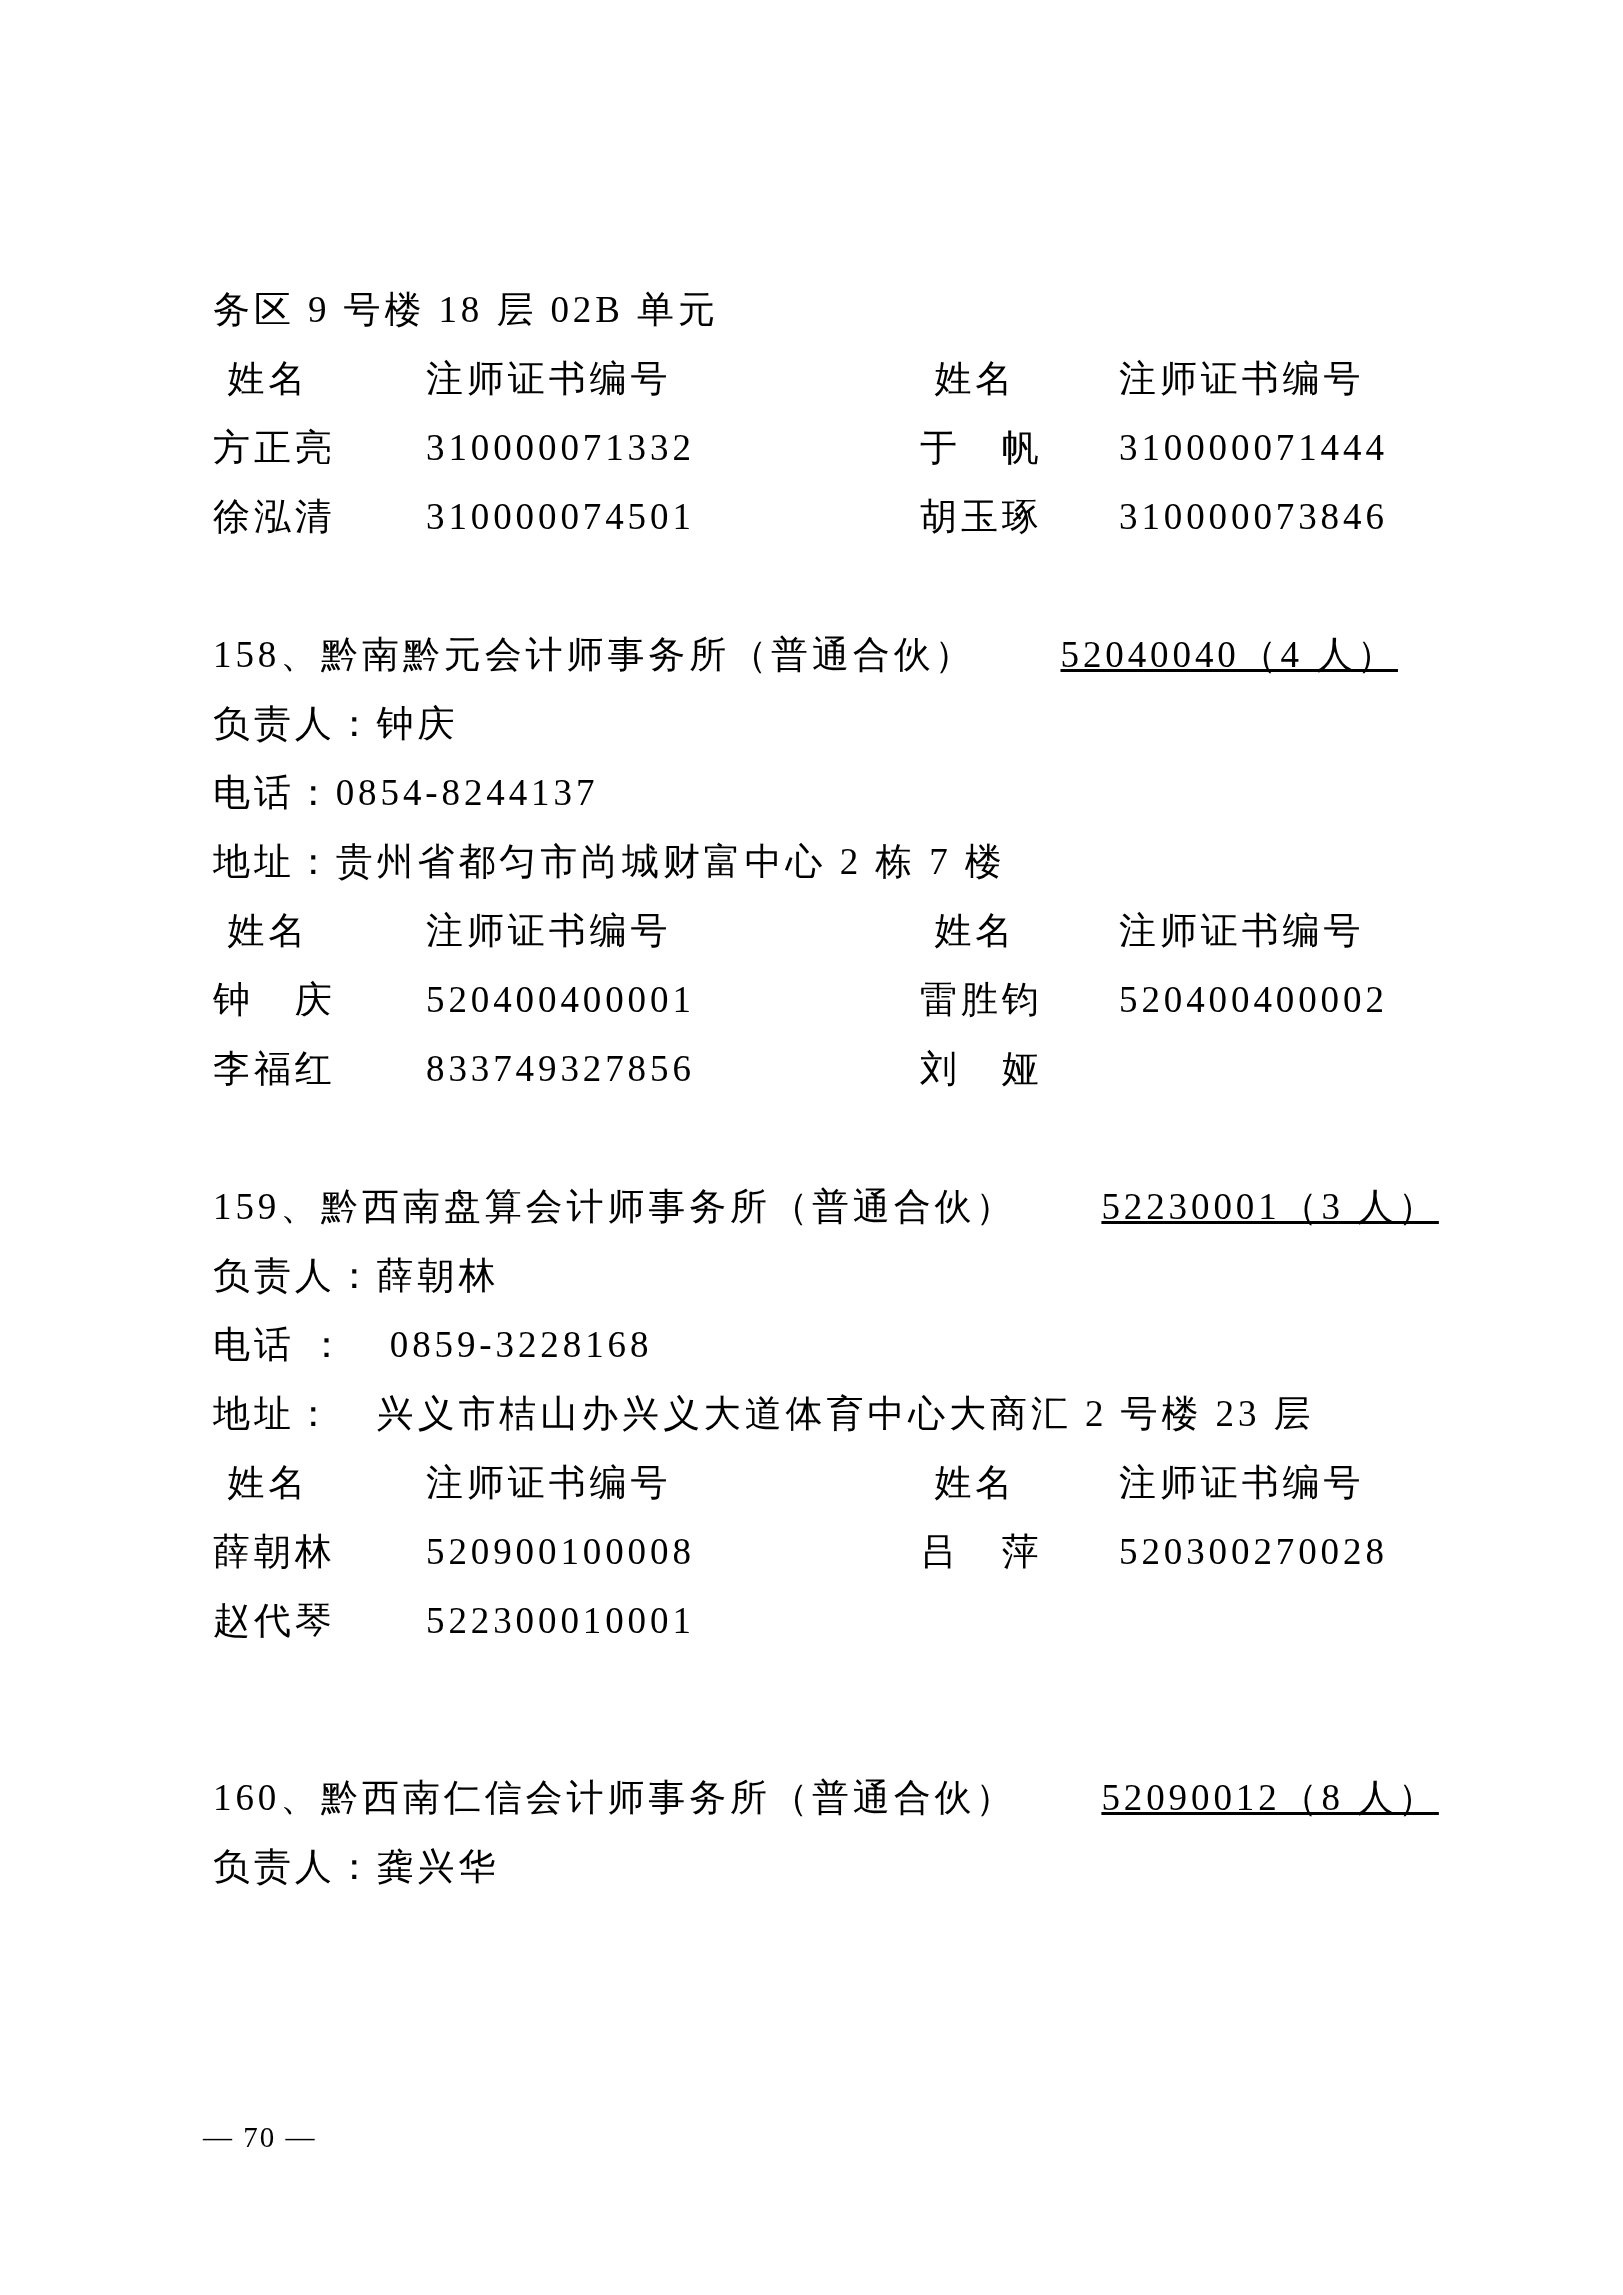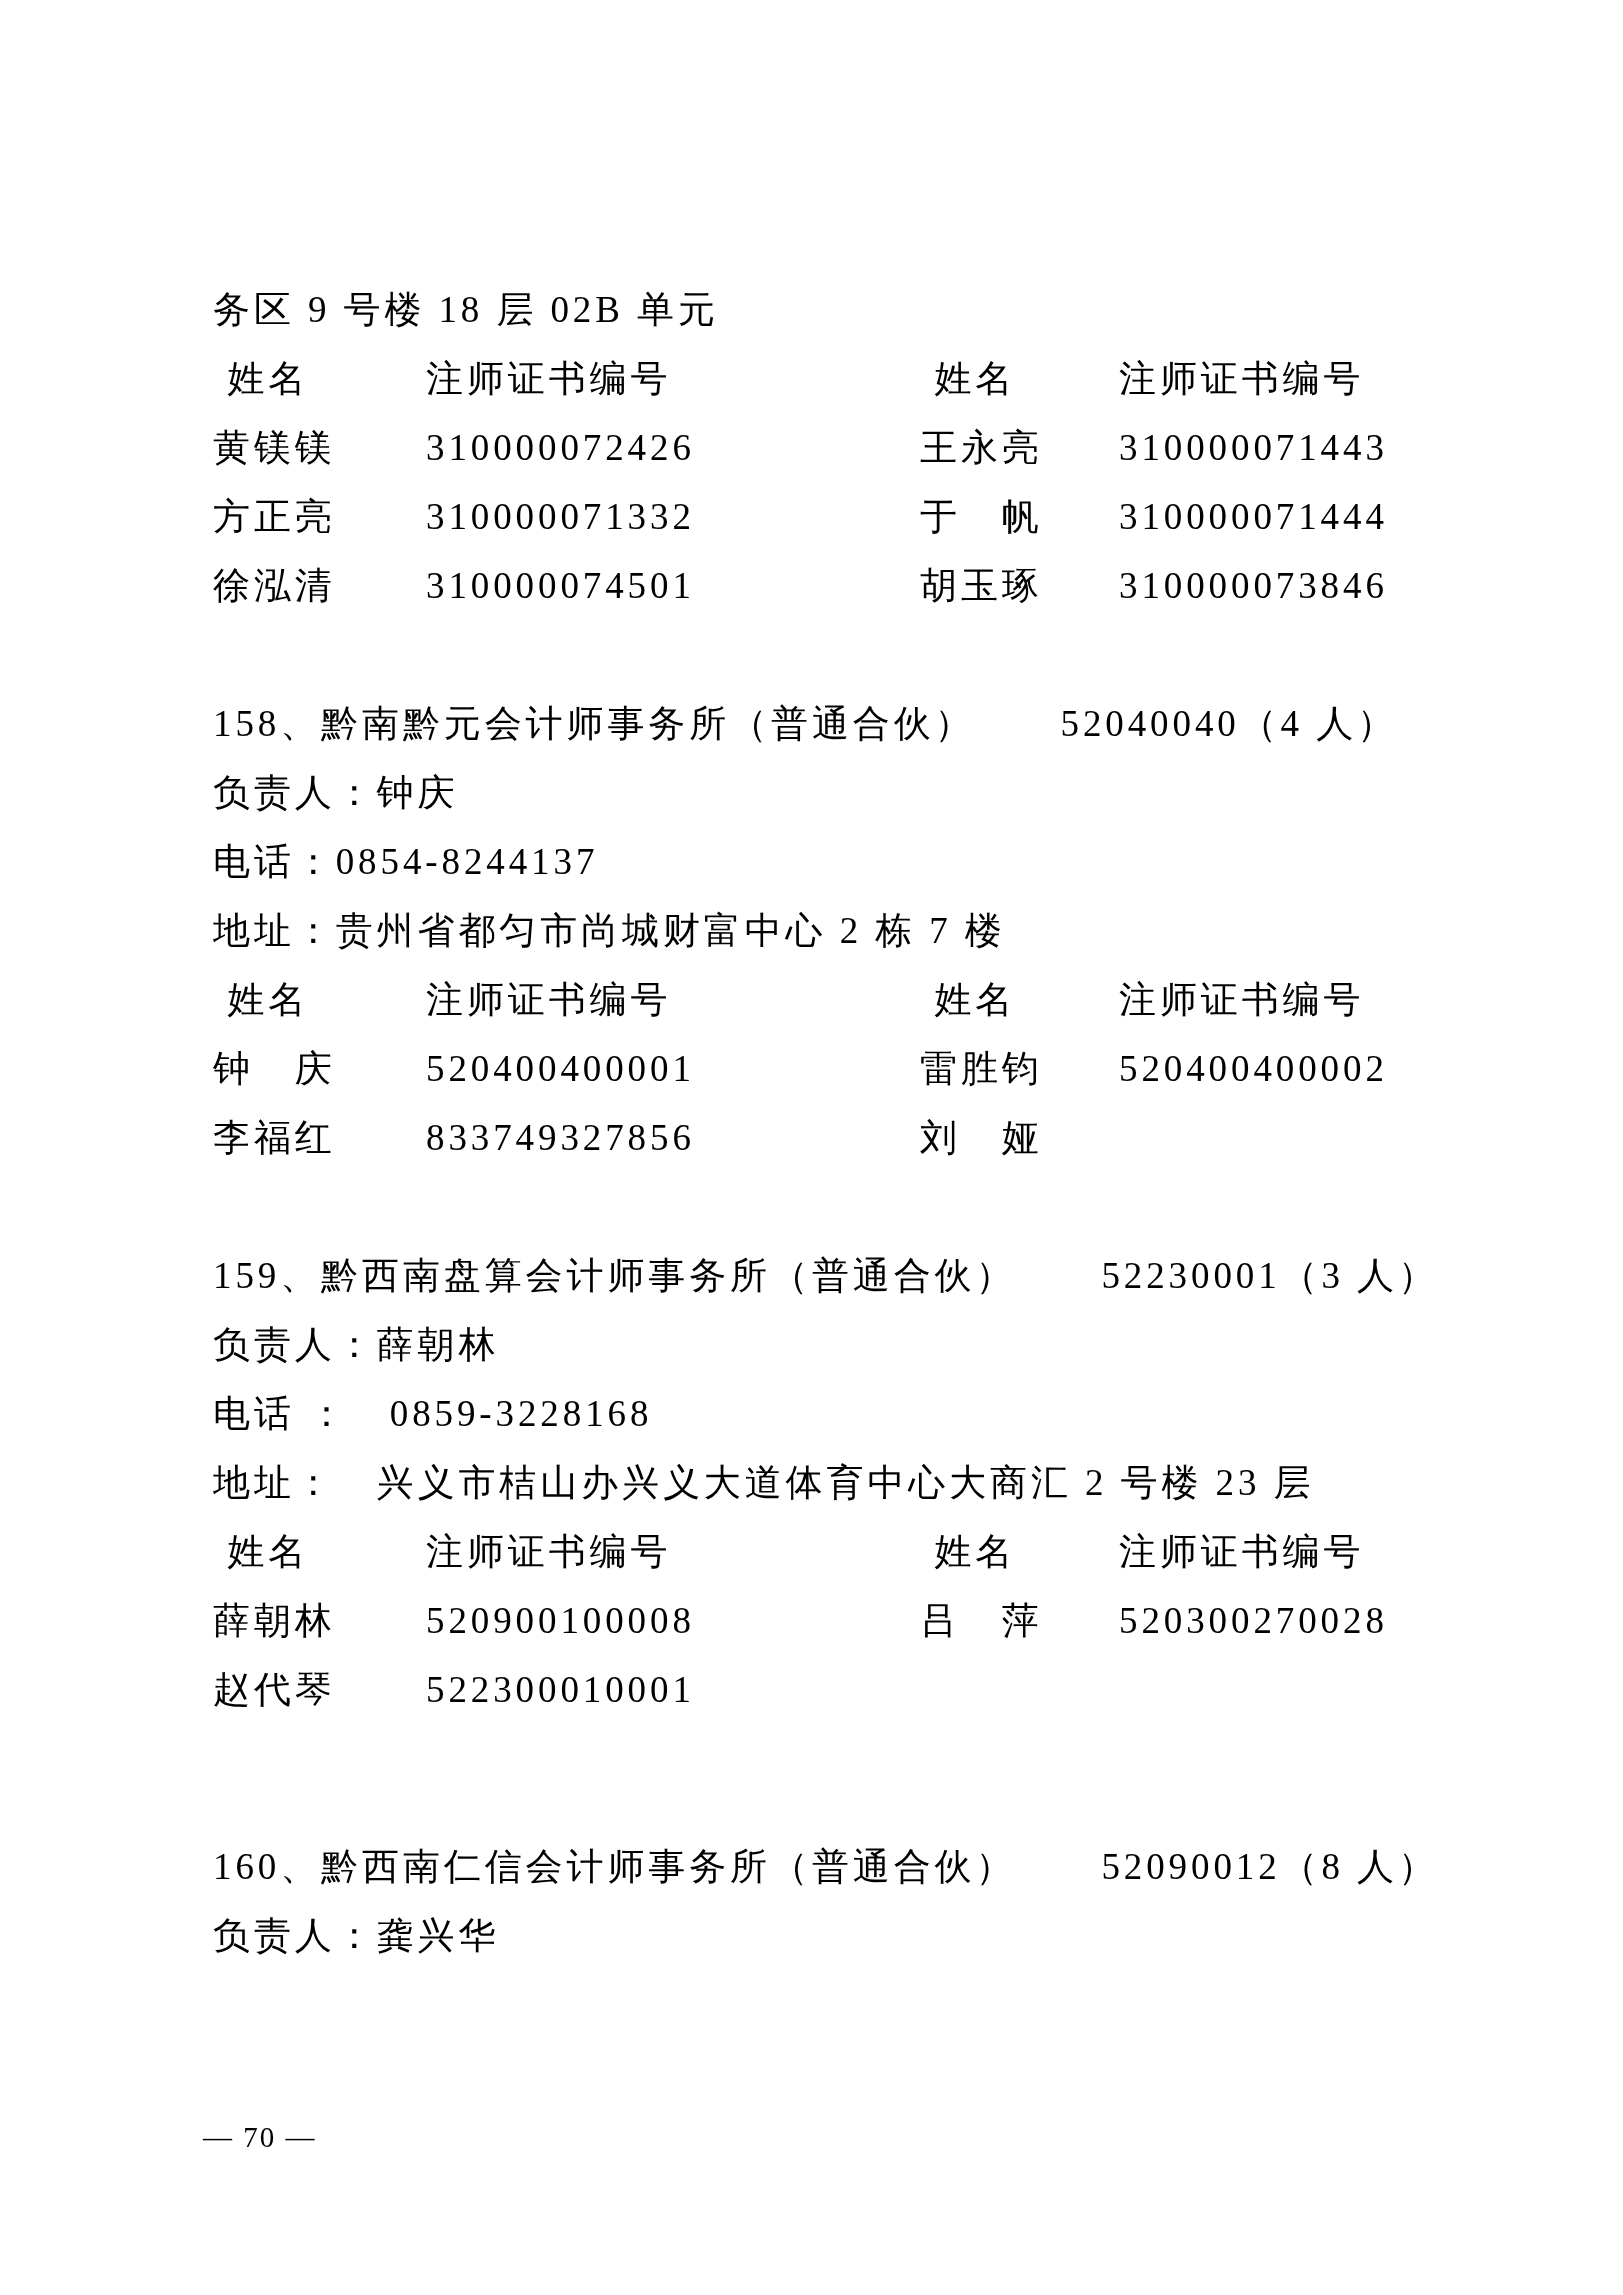--- a/index.html
+++ b/index.html
@@ -14,21 +14,21 @@
   .content{
     position:absolute;
     left:213px;top:275px;right:190px;
   }
   .line{
     height:69px;line-height:69px;
     font-size:37px;letter-spacing:3.9px;
     white-space:pre;
   }
   .title-line{display:flex;}
-  .title-code{margin-left:85px;}
+  .title-code{margin-left:85px;text-decoration:underline;}
   .trow{
     display:grid;
     grid-template-columns:213px 494px 199px 1fr;
     height:69px;line-height:69px;
     font-size:37px;letter-spacing:3.9px;
     white-space:pre;
   }
   .hdr .c-name{padding-left:14.4px;}
   .sp{height:69px;}
   .sp-lg{height:108px;}
@@ -47,26 +47,20 @@
 <div class="page">
   <div class="content">
 
     <div class="line">务区 9 号楼 18 层 02B 单元</div>
 
     <div class="trow hdr">
       <span class="c-name">姓名</span>
       <span>注师证书编号</span>
       <span class="c-name">姓名</span>
       <span>注师证书编号</span>
-    </div>
-    <div class="trow">
-      <span>黄镁镁</span>
-      <span>310000072426</span>
-      <span>王永亮</span>
-      <span>310000071443</span>
     </div>
     <div class="trow">
       <span>方正亮</span>
       <span>310000071332</span>
       <span>于　帆</span>
       <span>310000071444</span>
     </div>
     <div class="trow">
       <span>徐泓清</span>
       <span>310000074501</span>

